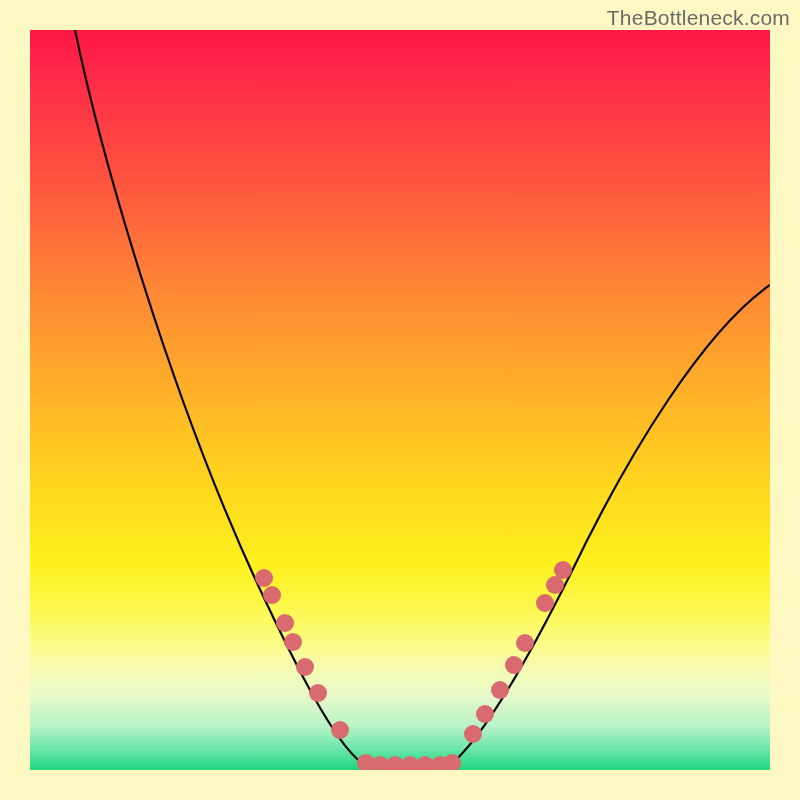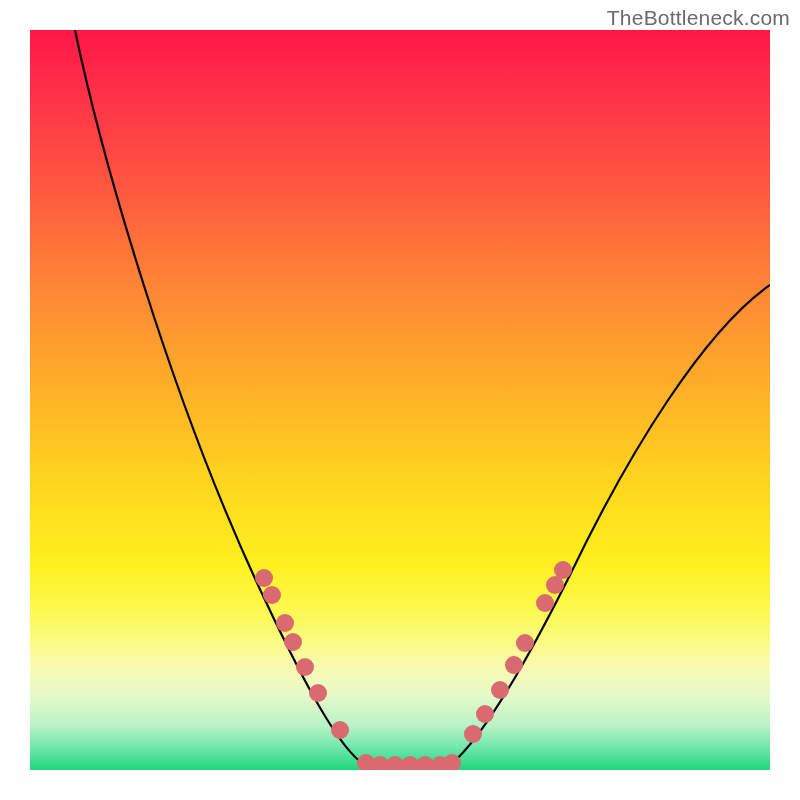--- a/index.html
+++ b/index.html
@@ -10,21 +10,21 @@
     background: #000;
     overflow: hidden;
     font-family: Arial, Helvetica, sans-serif;
   }
   .frame {
     position: absolute;
     left: 0;
     top: 0;
     width: 800px;
     height: 800px;
-    background: #ffffff;
+    background: #fef9c3;
   }
   .plot {
     position: absolute;
     left: 30px;
     top: 30px;
     width: 740px;
     height: 740px;
     overflow: hidden;
   }
   .grad {

